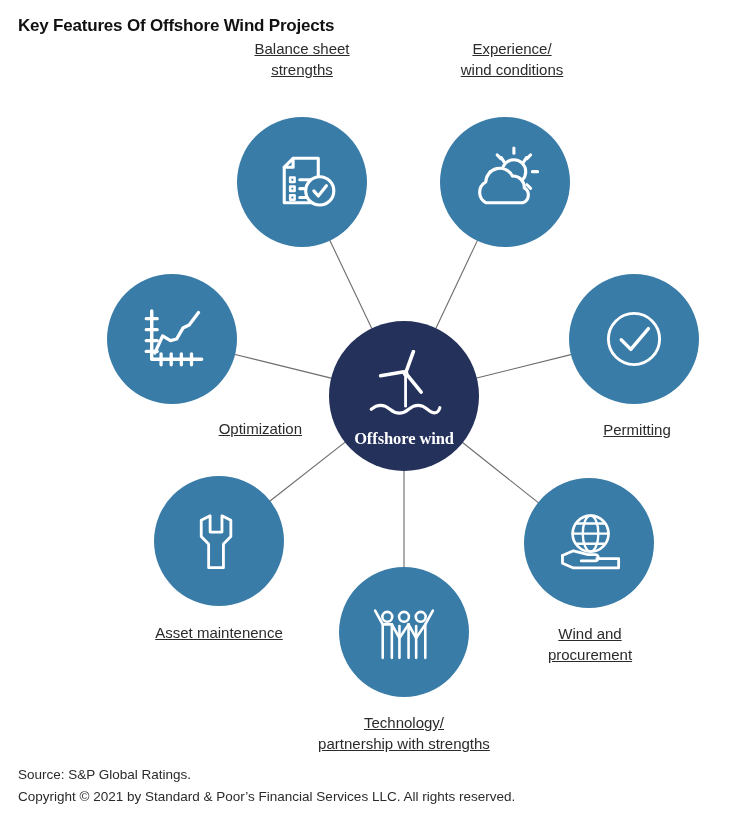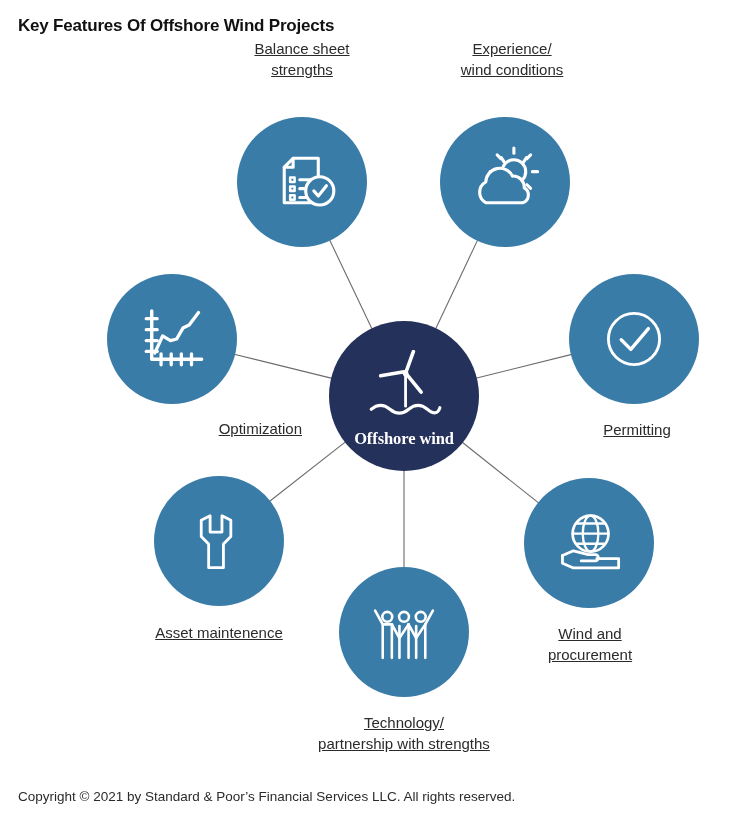--- a/index.html
+++ b/index.html
@@ -233,14 +233,15 @@
       <div class="node-label" style="width: 260px; left: 460px; top: 623px;">Wind and
 procurement</div>
       <div class="node-label" style="width: 260px; left: 274px; top: 712px;">Technology/
 partnership with strengths</div>
       <div class="node-label" style="width: 260px; left: 89px; top: 622px; text-align: center;">Asset maintenence</div>
       <div class="node-label" style="width: 260px; left: 42px; top: 418px; text-align: right;">Optimization</div>
     </div>
 </div>
 
 <div class="footer">
+  <div>Source: S&amp;P Global Ratings.</div>
   <div>Copyright © 2021 by Standard &amp; Poor’s Financial Services LLC. All rights reserved.</div>
 </div>
 
 </body></html>

